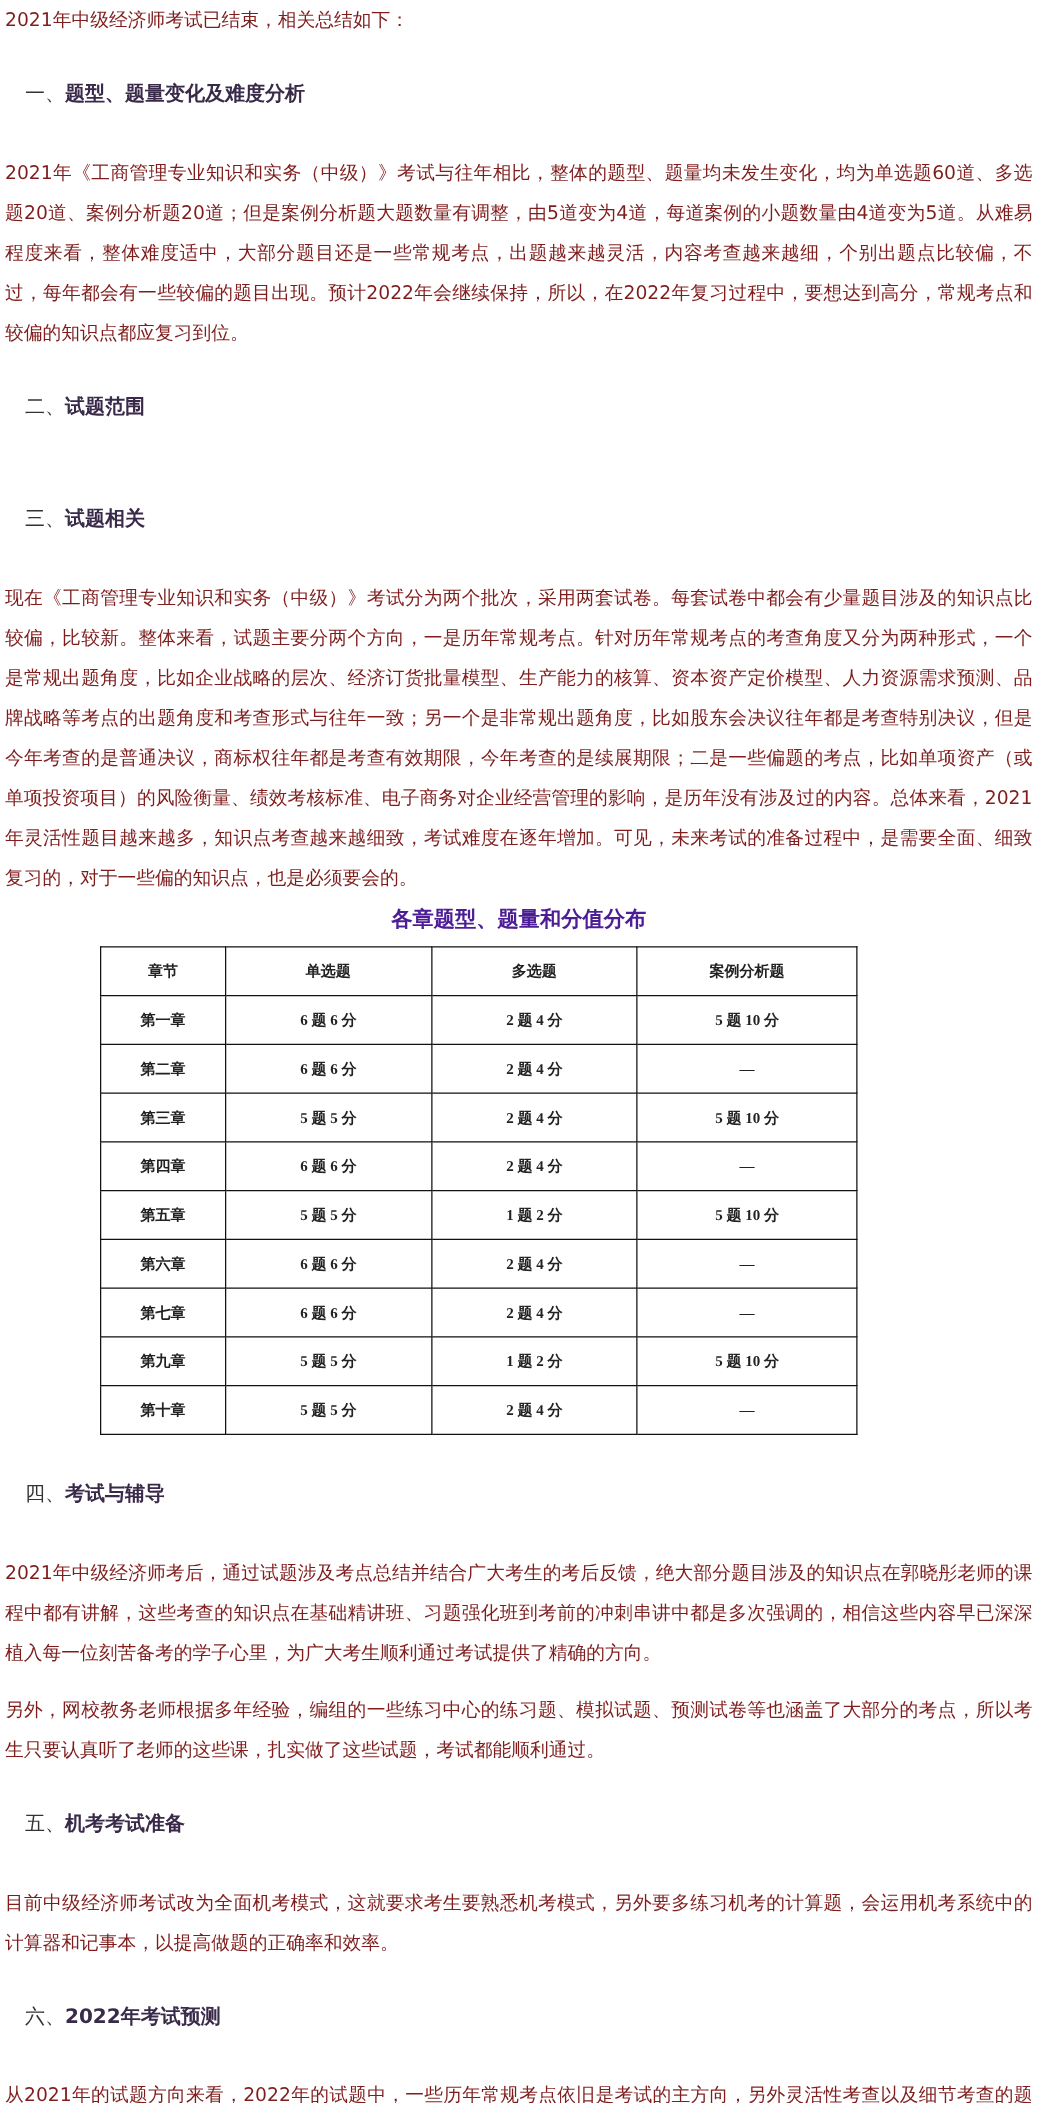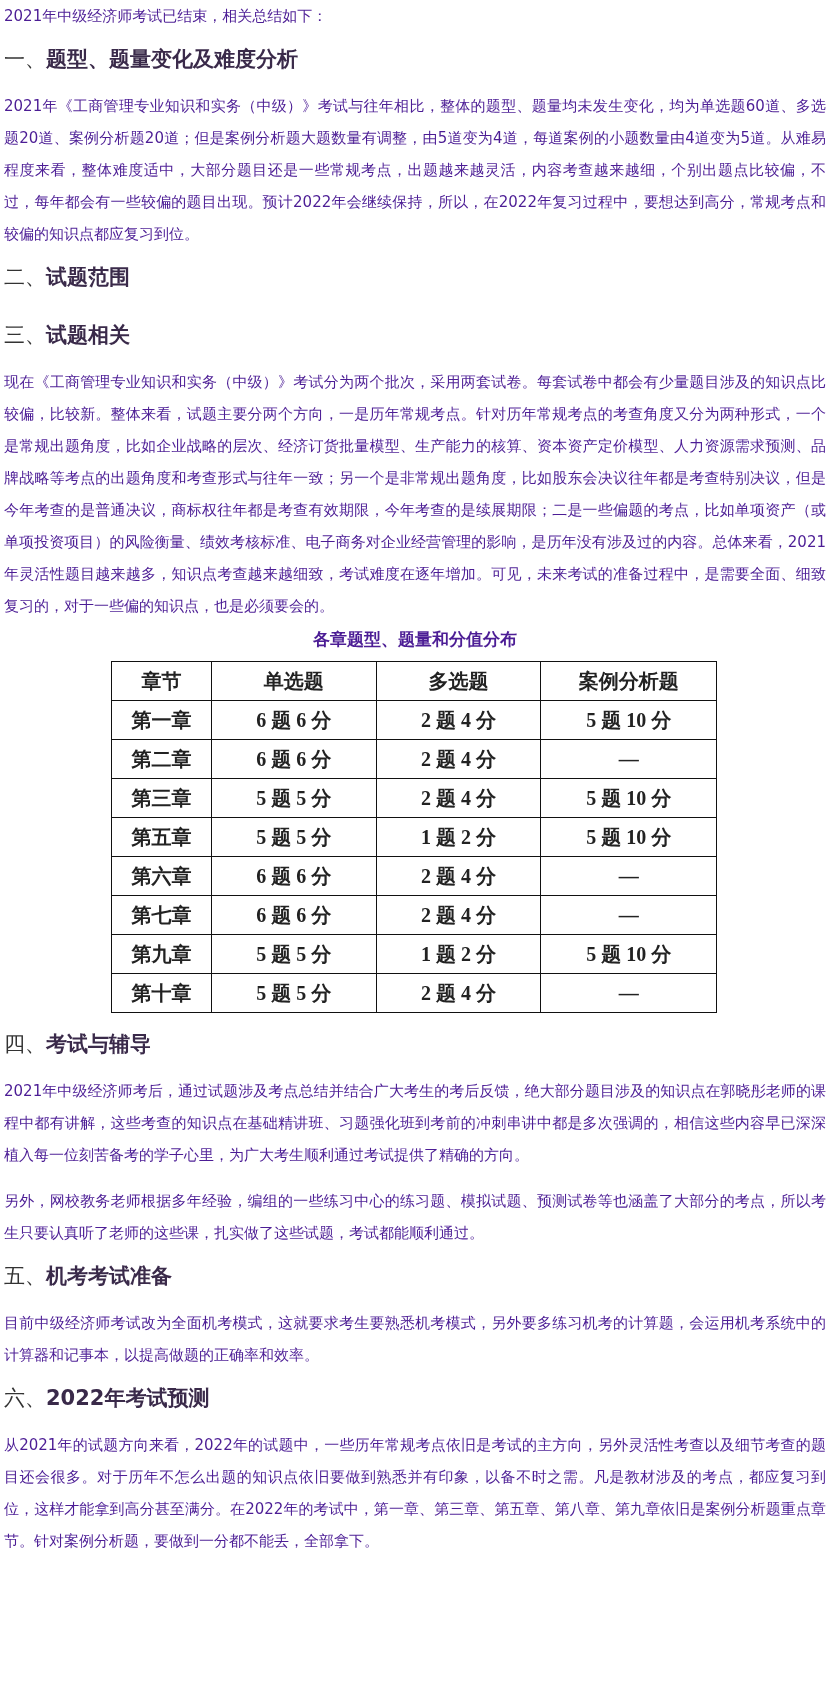--- a/index.html
+++ b/index.html
@@ -9,47 +9,47 @@
     color: #333333;
     font-size: 15px;
   }
   .doc { padding: 0 4px 0 4px; }
   p.para {
     margin: 0;
     line-height: 32px;
     font-size: 15px;
     letter-spacing: 0px;
     text-align: justify;
-    color: #4c1d95;
+    color: #7f1d1d;
   }
   .intro { padding-top: 0px; height: 32px; line-height: 26px; }
   h3.section {
-    margin: 0;
-    font-size: 21px;
+    margin: 16px;
+    font-size: 16px;
     font-weight: bold;
     color: #3a2a4a;
     line-height: 26px;
   }
   h3.section .num { font-weight: normal; color: #333; }
   .gap-s { height: 14px; }
   .gap-m { height: 18px; }
   .table-title {
     text-align: center;
     font-family: "DejaVu Serif", "Liberation Serif", serif;
     font-weight: bold;
     font-size: 17px;
     color: #4c1d95;
     margin: 6px 0 10px 0;
   }
   table.dist {
     border-collapse: collapse;
-    margin: 0 0 0 107px;
+    margin: 0 0 0 76px;
     width: 606px;
     font-family: "Liberation Serif", "DejaVu Serif", serif;
-    font-size: 20px;
+    font-size: 12px;
     color: #222;
   }
   table.dist th, table.dist td {
     border: 1px solid #111;
     height: 38px;
     padding: 0;
     text-align: center;
     font-weight: bold;
   }
   table.dist th { font-weight: bold; height: 38px; }
@@ -108,20 +108,26 @@
           <td>2 题 4 分</td>
           <td>—</td>
         </tr>
       <tr>
           <td>第三章</td>
           <td>5 题 5 分</td>
           <td>2 题 4 分</td>
           <td>5 题 10 分</td>
         </tr>
       <tr>
+          <td>第四章</td>
+          <td>6 题 6 分</td>
+          <td>2 题 4 分</td>
+          <td>—</td>
+        </tr>
+      <tr>
           <td>第五章</td>
           <td>5 题 5 分</td>
           <td>1 题 2 分</td>
           <td>5 题 10 分</td>
         </tr>
       <tr>
           <td>第六章</td>
           <td>6 题 6 分</td>
           <td>2 题 4 分</td>
           <td>—</td>

